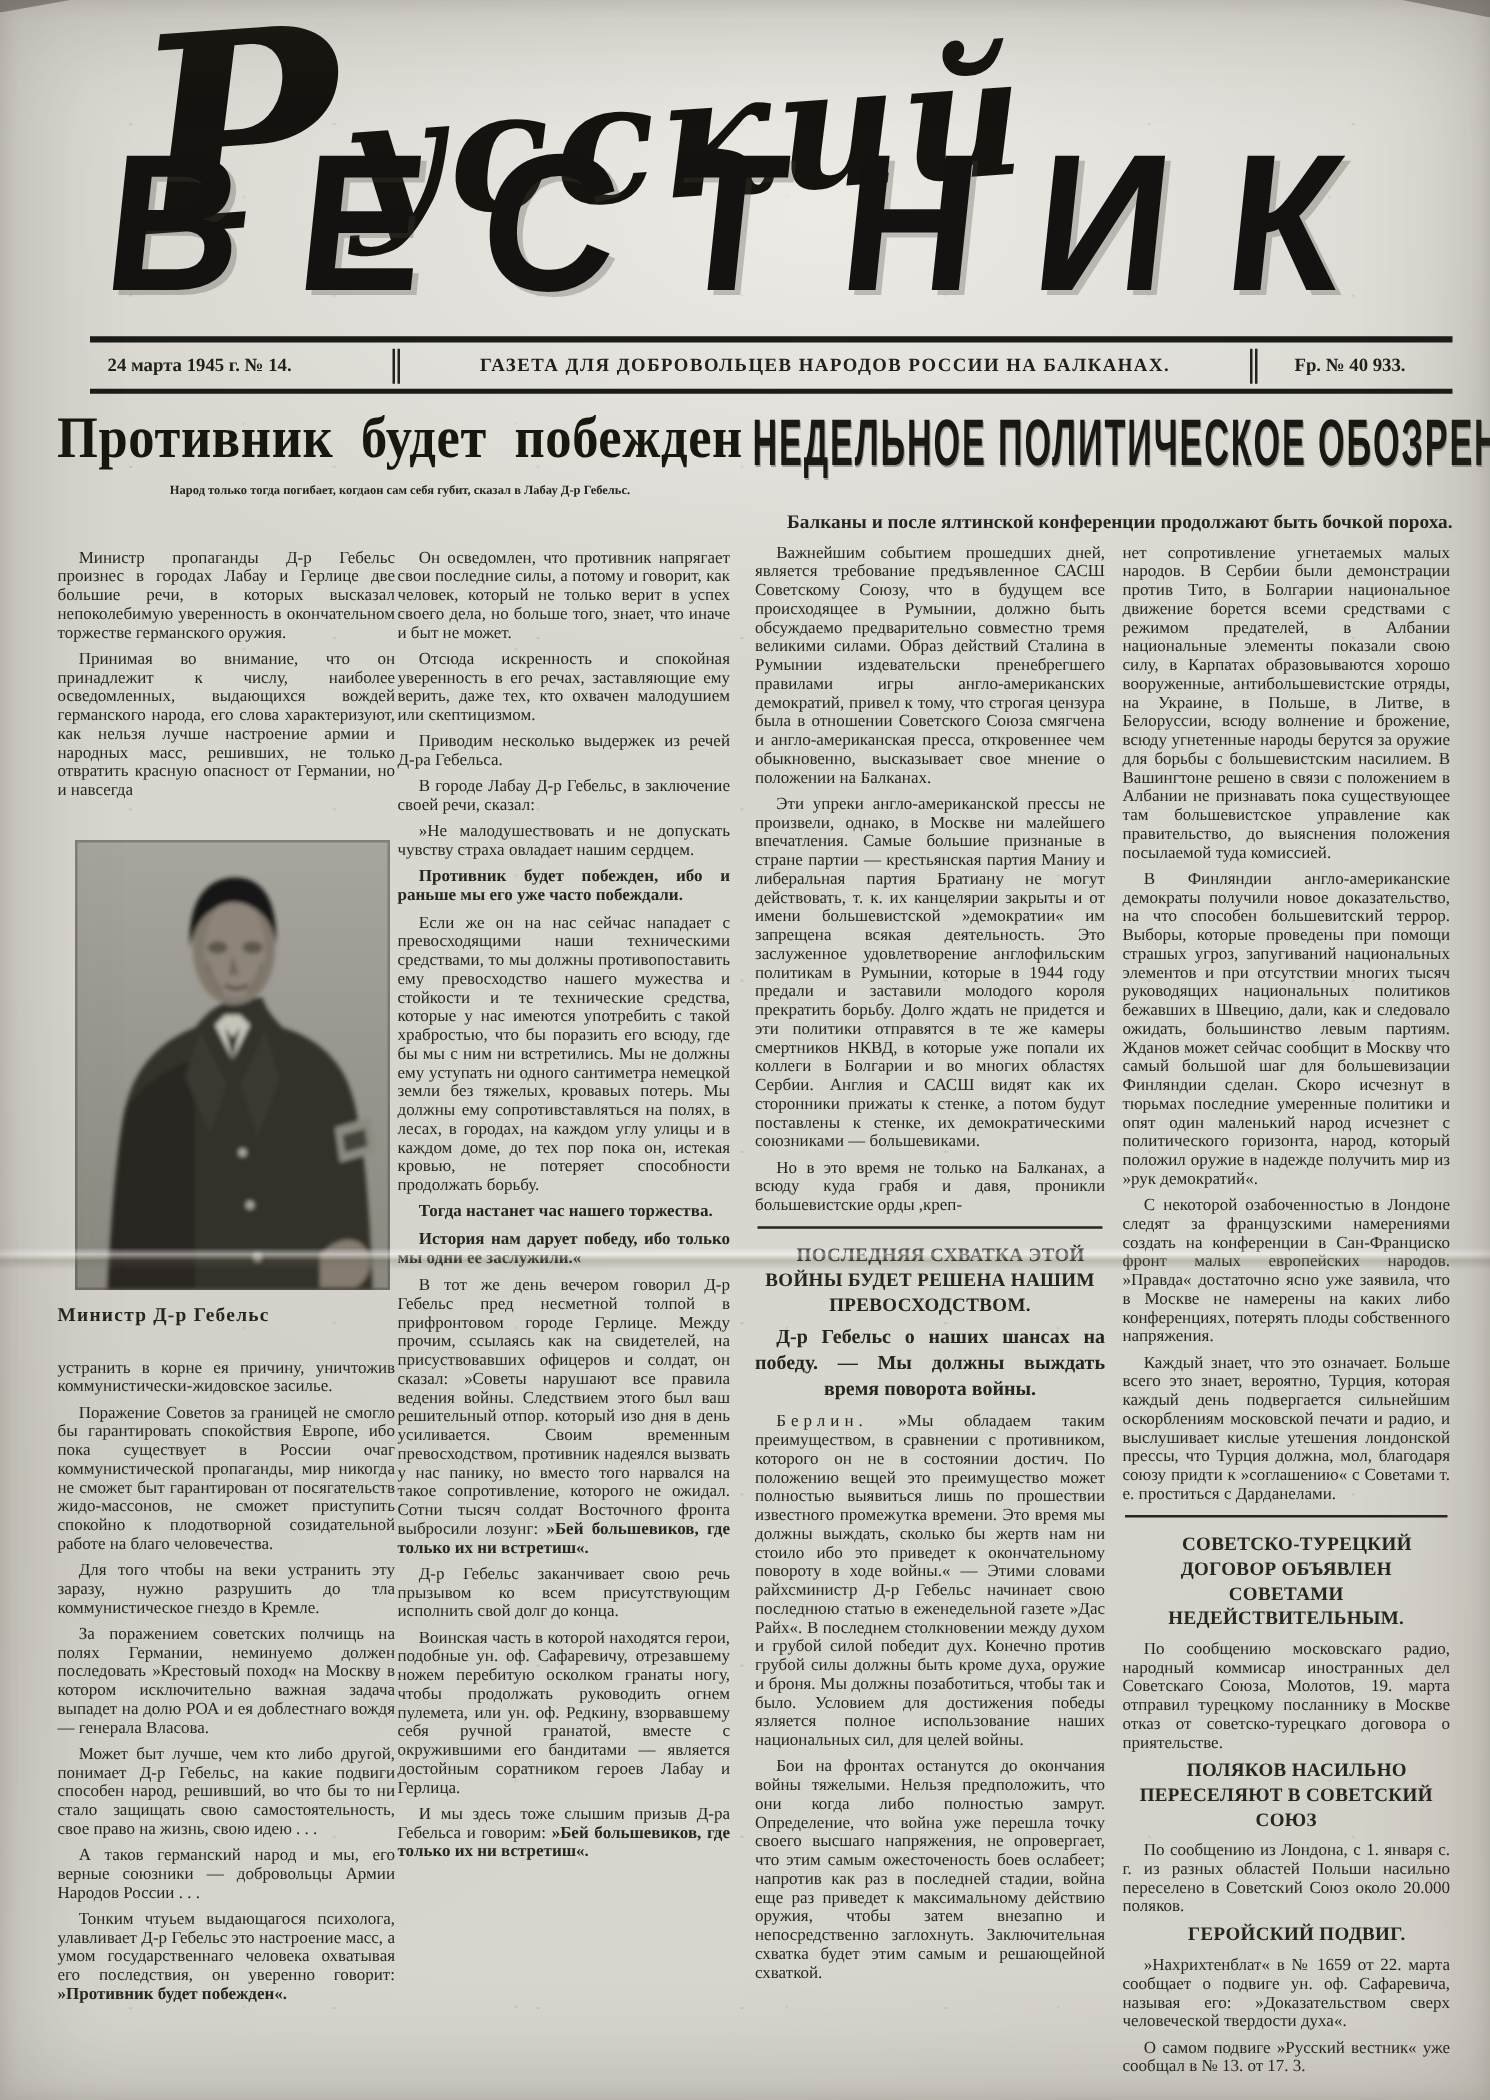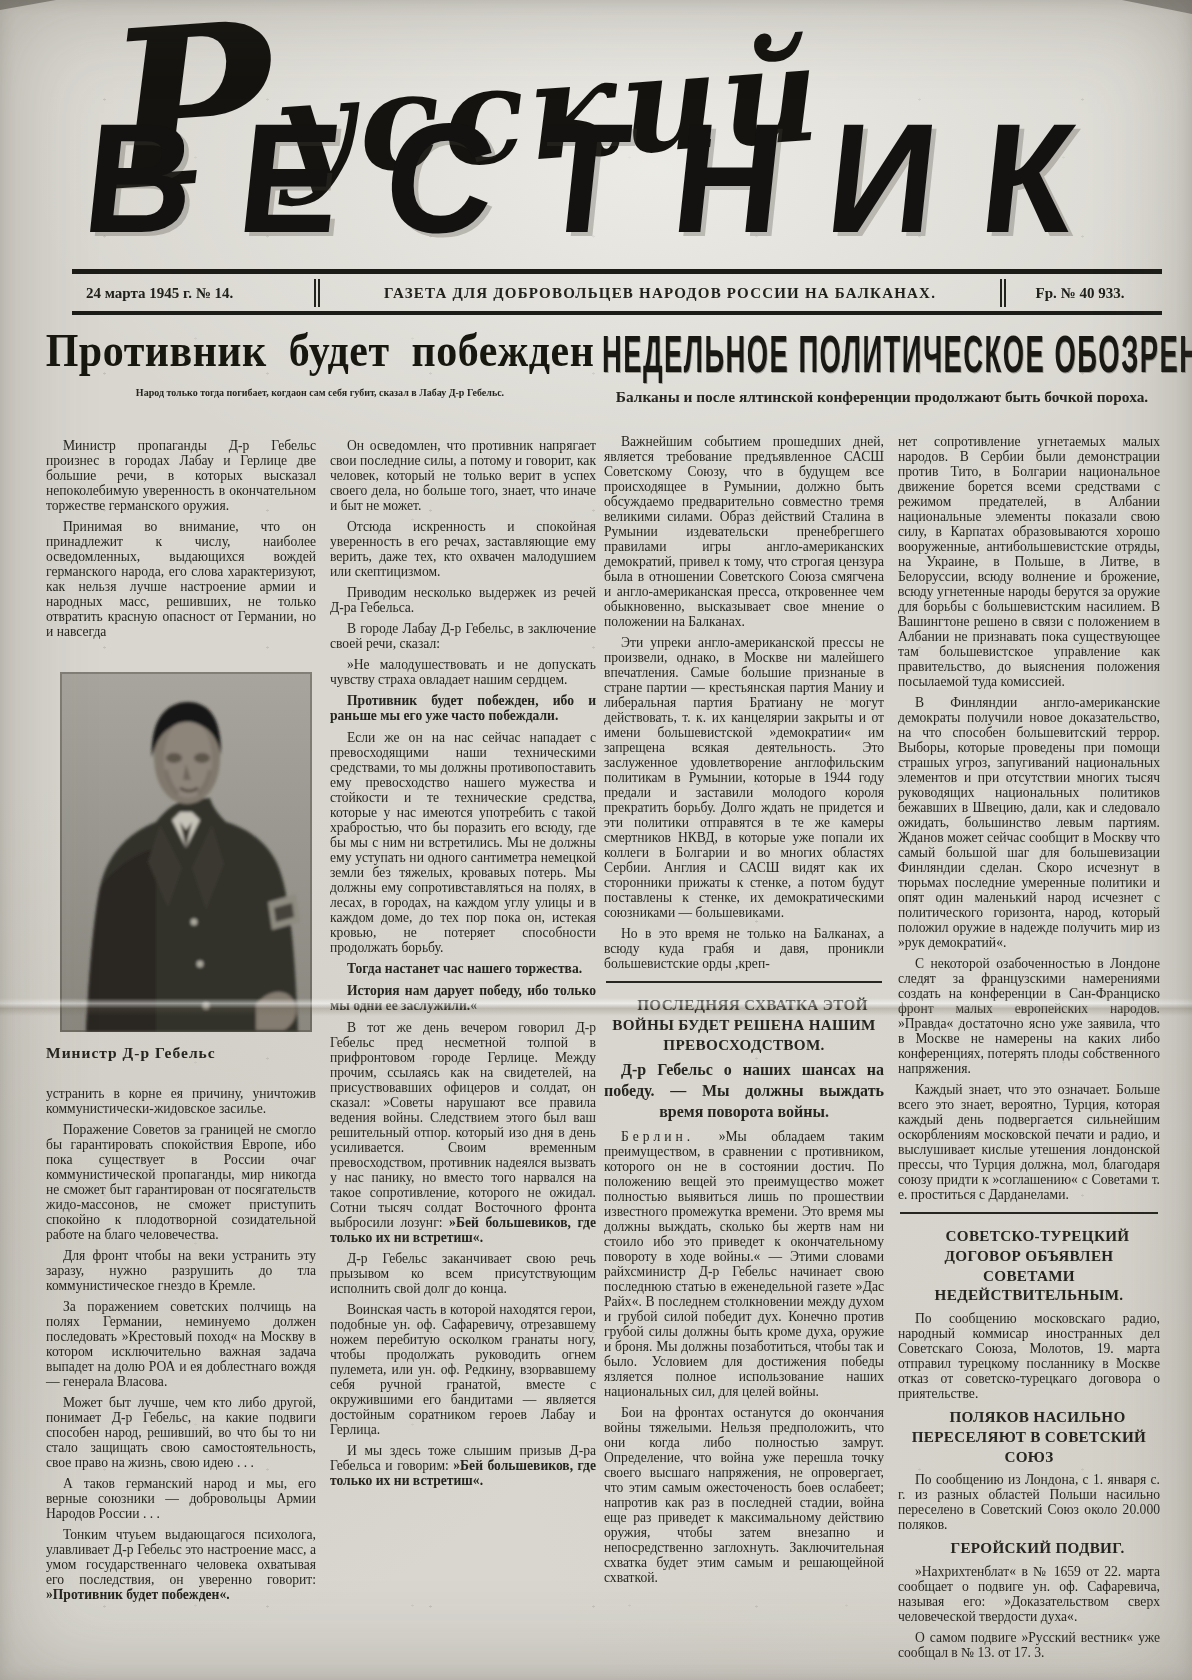--- a/index.html
+++ b/index.html
@@ -48,27 +48,27 @@
   .art-left{position:absolute;left:44px;top:326px;width:552px;}
   .hl-left{font-weight:bold;font-size:42px;line-height:1.05;text-align:center;color:#17160f;
     word-spacing:11px;letter-spacing:.5px;transform:scaleY(1.12);transform-origin:top;}
   .deck-left{margin-top:16px;padding:0 10px;text-align:center;font-weight:bold;font-size:10px;line-height:1.32;}
 
   .art-right{position:absolute;left:602px;top:328px;width:560px;}
   .hl-right-box{height:56px;overflow:visible;}
   .hl-right{font-family:"Liberation Sans",sans-serif;font-weight:bold;font-size:37px;line-height:1;
     letter-spacing:2px;white-space:nowrap;color:#191813;
     transform:scale(.74,1.42);transform-origin:left top;text-shadow:1px 1px 0 rgba(40,38,32,.35);}
-  .deck-right{margin-top:3px;text-align:center;font-weight:bold;font-size:15.4px;line-height:1.3;}
+  .deck-right{margin-top:24px;text-align:right;font-weight:bold;font-size:15.4px;line-height:1.3;}
 
   
   .col{position:absolute;font-size:13.6px;line-height:15px;text-align:justify;color:#26251f;}
   .c1a{left:46px;top:438px;width:270px;}
   .c1b{left:46px;top:1086px;width:270px;}
-  .c2{left:330px;top:438px;width:266px;}
+  .c2{left:318px;top:438px;width:266px;}
   .c3{left:604px;top:434px;width:280px;}
   .c4{left:898px;top:434px;width:262px;}
   .col p{margin:0 0 6px 0;text-indent:17px;}
   .col p.ni{text-indent:0;}
   .col p.bp{font-weight:bold;margin:2px 0 7px;}
   .divider{border-top:2px solid #26251f;margin:10px 2px 12px;}
   .sub-title{font-weight:bold;text-align:center;text-indent:0;font-size:15.2px;line-height:1.3;
     letter-spacing:.3px;margin:0 0 7px;}
   .mt{margin-top:14px;}
   .deck-justify{font-weight:bold;text-indent:0;text-align:justify;text-align-last:center;font-size:16px;
@@ -154,21 +154,21 @@
         <path d="M196 332 C 208 318 224 316 232 326 C 240 336 236 352 224 358 L 196 358 Z" fill="#847b6f"></path>
       </g>
       <rect x="1" y="1" width="250" height="358" fill="none" stroke="rgba(60,56,48,.35)" stroke-width="2"></rect>
     </svg>
   </div>
   <div class="caption">Министр Д-р Гебельс</div>
 
   <div class="col c1b">
     <p class="ni">устранить в корне ея причину, уничтожив коммунистически-жидовское засилье.</p>
     <p>Поражение Советов за границей не смогло бы гарантировать спокойствия Европе, ибо пока существует в России очаг коммунистической пропаганды, мир никогда не сможет быт гарантирован от посягательств жидо-массонов, не сможет приступить спокойно к плодотворной созидательной работе на благо человечества.</p>
-    <p>Для фронт чтобы на веки устранить эту заразу, нужно разрушить до тла коммунистическое гнездо в Кремле.</p>
+    <p>Для того чтобы на веки устранить эту заразу, нужно разрушить до тла коммунистическое гнездо в Кремле.</p>
     <p>За поражением советских полчищь на полях Германии, неминуемо должен последовать »Крестовый поход« на Москву в котором исключительно важная задача выпадет на долю РОА и ея доблестнаго вождя — генерала Власова.</p>
     <p>Может быт лучше, чем кто либо другой, понимает Д-р Гебельс, на какие подвиги способен народ, решивший, во что бы то ни стало защищать свою самостоятельность, свое право на жизнь, свою идею . . .</p>
     <p>А таков германский народ и мы, его верные союзники — добровольцы Армии Народов России . . .</p>
     <p><span>Тонким чтуьем выдающагося психолога, улавливает Д-р Гебельс это настроение масс, а умом государственнаго человека охватывая его последствия, он уверенно говорит: </span><b>»Противник будет побежден«.</b></p>
   </div>
 
   <div class="col c2">
     <p>Он осведомлен, что противник напрягает свои последние силы, а потому и говорит, как человек, который не только верит в успех своего дела, но больше того, знает, что иначе и быт не может.</p>
     <p>Отсюда искренность и спокойная уверенность в его речах, заставляющие ему верить, даже тех, кто охвачен малодушием или скептицизмом.</p>
     <p>Приводим несколько выдержек из речей Д-ра Гебельса.</p>

